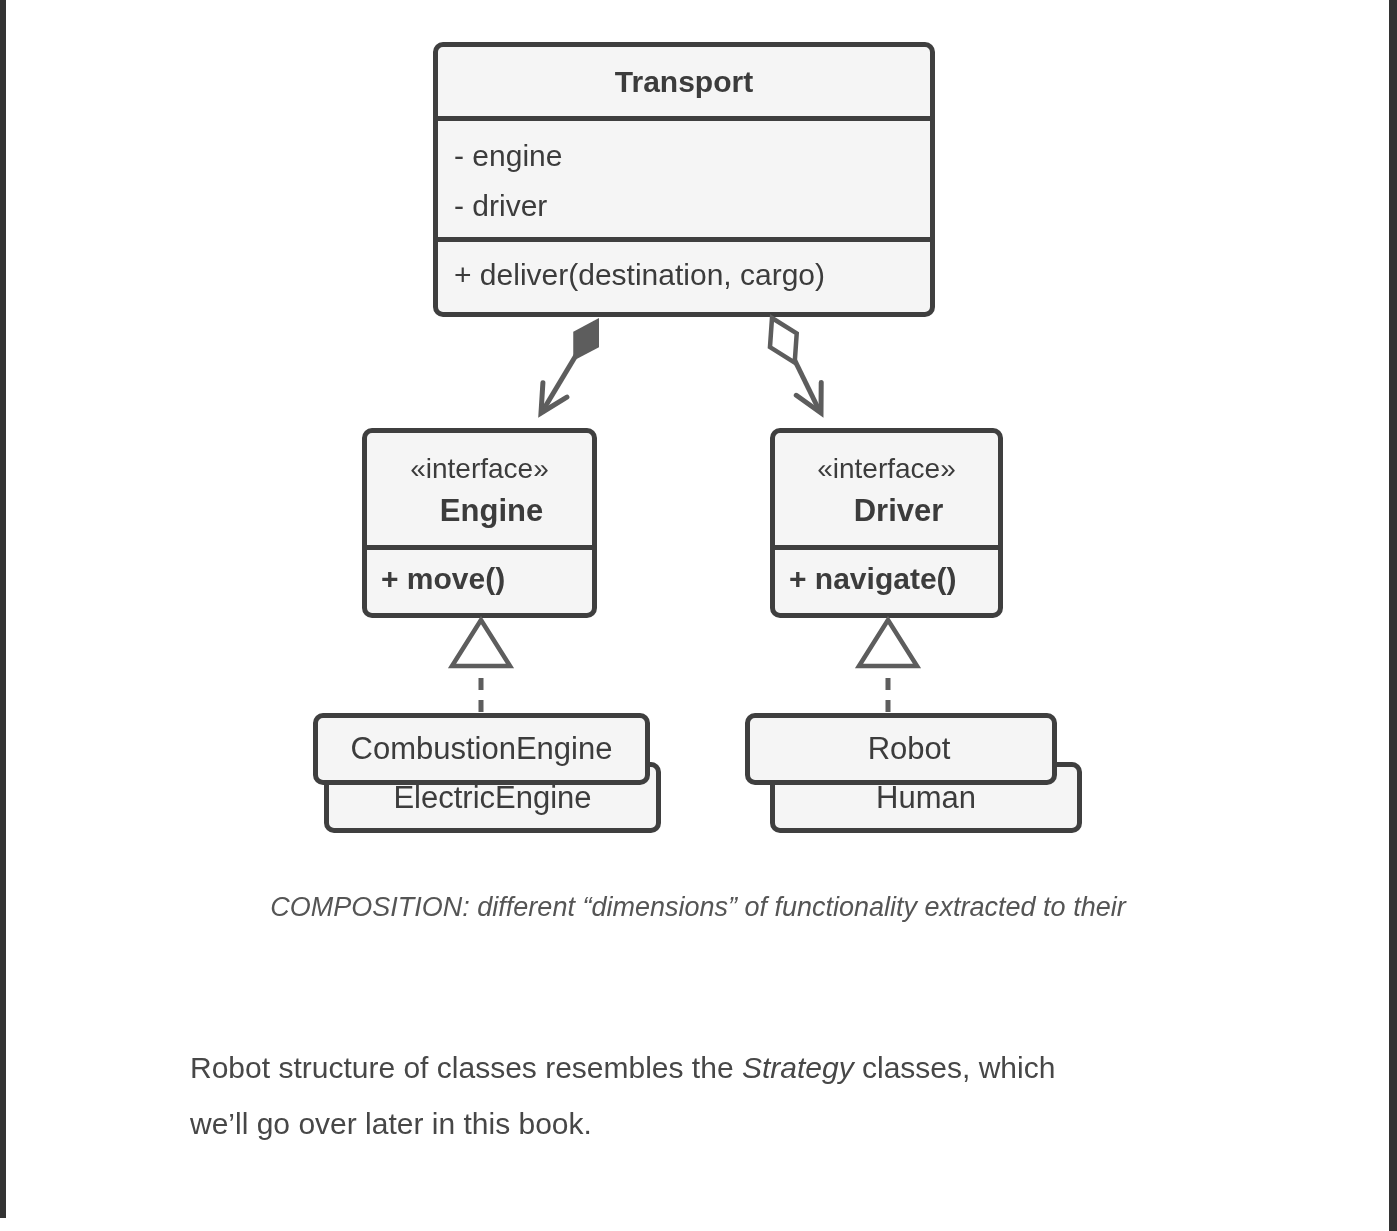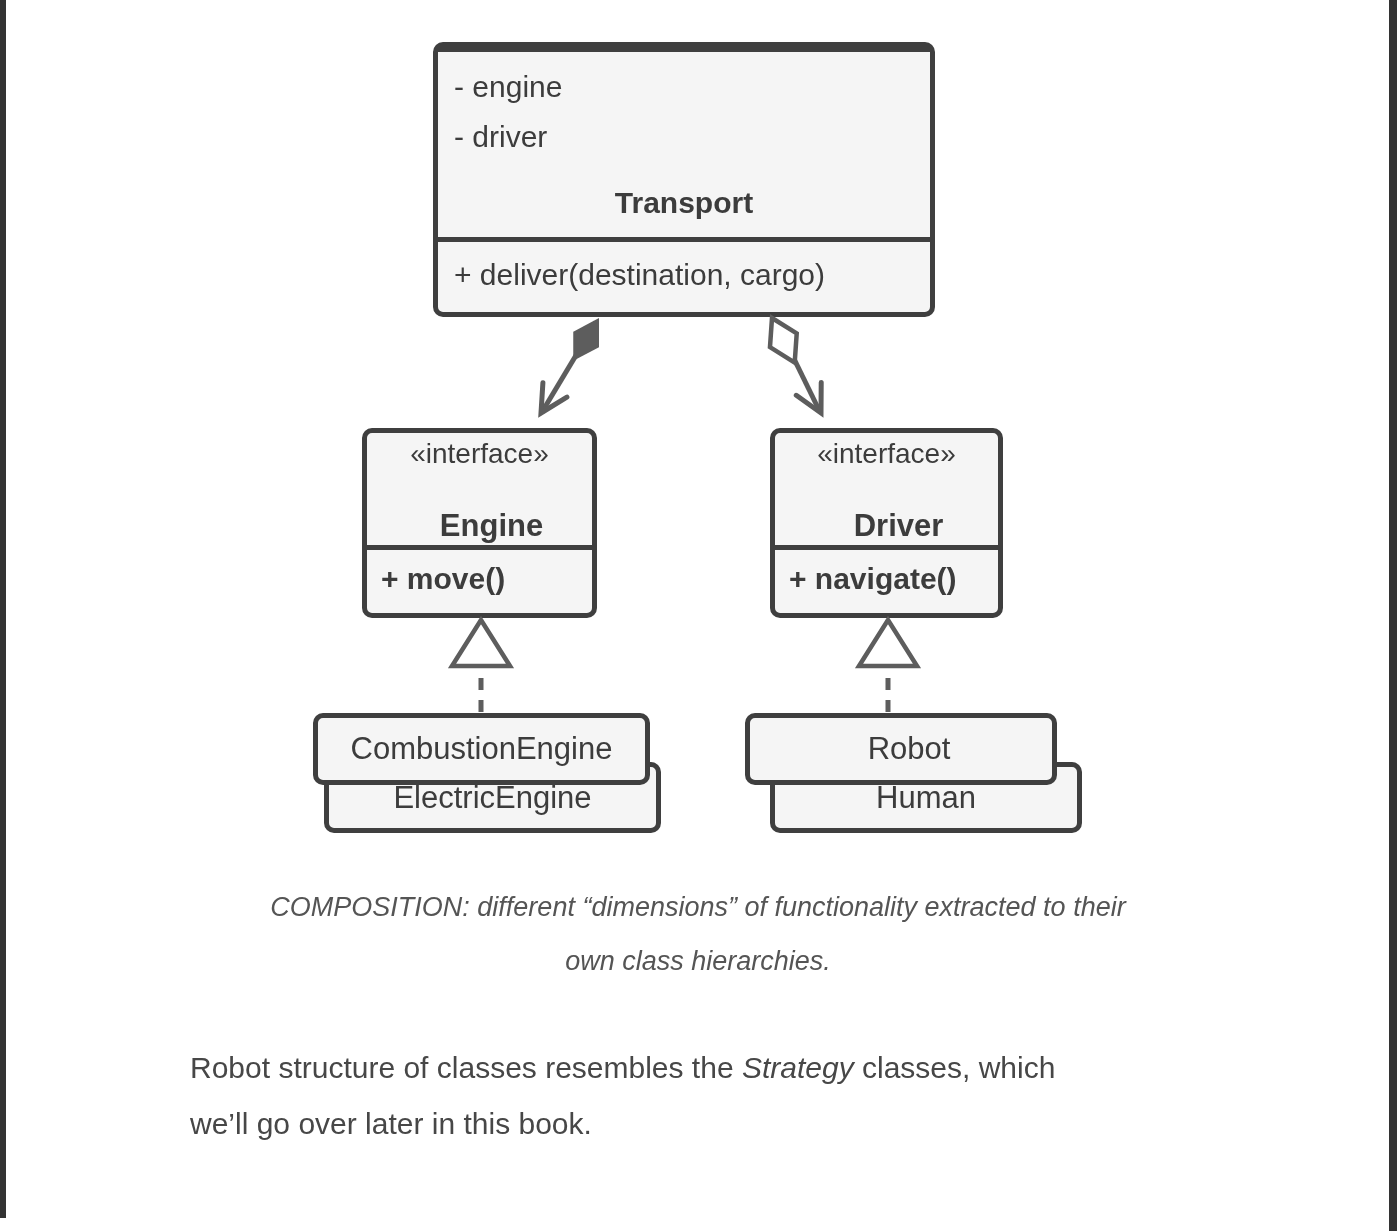--- a/index.html
+++ b/index.html
@@ -27,21 +27,21 @@
                     font-weight:bold;font-size:30px;}
   .transport .fields{height:121px;padding:10px 0 0 16px;}
   .transport .fields .line{font-size:30px;line-height:50px;}
   .transport .methods{height:70px;display:flex;align-items:center;padding-left:16px;
                       font-size:30px;text-align:center;}
 
   .iface{width:235px;height:190px;}
   .iface.engine{left:362px;top:428px;}
   .iface.driver{left:770px;top:428px;width:233px;}
   .iface .head{height:112px;display:flex;flex-direction:column;align-items:center;
-               justify-content:space-between;gap:2px;}
+               justify-content:center;gap:2px;}
   .iface .stereotype{font-size:28px;line-height:42px;}
   .iface .iface-name{font-size:31px;font-weight:bold;line-height:38px;margin-left:24px;}
   .iface .methods{height:63px;display:flex;align-items:center;padding-left:14px;
                   font-size:30px;font-weight:bold;}
 
   .card{position:absolute;background:var(--fill);border:5px solid var(--border);
         border-radius:10px;display:flex;align-items:center;justify-content:center;
         font-weight:normal;font-size:31px;color:var(--boxtext);}
   .card.combustion{left:313px;top:713px;width:337px;height:72px;z-index:3;}
   .card.electric{left:324px;top:762px;width:337px;height:71px;z-index:2;}
@@ -58,25 +58,25 @@
              line-height:56px;color:#474747;}
   .paragraph .it{font-style:italic;}
 </style>
 </head>
 <body>
 
 <div class="edge-bar left"></div>
 <div class="edge-bar right"></div>
 
 <div class="uml-box transport">
+  <div class="sec title">Transport</div>
   <div class="sec fields divided">
     <div class="line">- engine</div>
     <div class="line">- driver</div>
   </div>
-  <div class="sec title">Transport</div>
   <div class="sec methods divided">
     <div class="line">+ deliver(destination, cargo)</div>
   </div>
 </div>
 
 <div class="uml-box iface engine">
   <div class="sec head">
     <div class="stereotype">«interface»</div>
     <div class="iface-name">Engine</div>
   </div>
@@ -120,19 +120,18 @@
   </g>
 
   <g>
     <line x1="888" y1="712" x2="888" y2="669" stroke="#5d5d5d" stroke-width="5" stroke-dasharray="12 10"></line>
     <polygon points="888,620 859,666 917,666" fill="#ffffff" stroke="#5d5d5d" stroke-width="4.5"></polygon>
   </g>
 </svg>
 
 <div class="caption">
   <div>COMPOSITION: different “dimensions” of functionality extracted to their</div>
-  <div>own class hierarchies.</div>
 </div>
 
 <div class="paragraph">
   <div class="pline"><span>Robot structure of classes resembles the </span><span class="it">Strategy</span><span> classes, which</span></div>
   <div class="pline">we’ll go over later in this book.</div>
 </div>
 
 </body></html>

